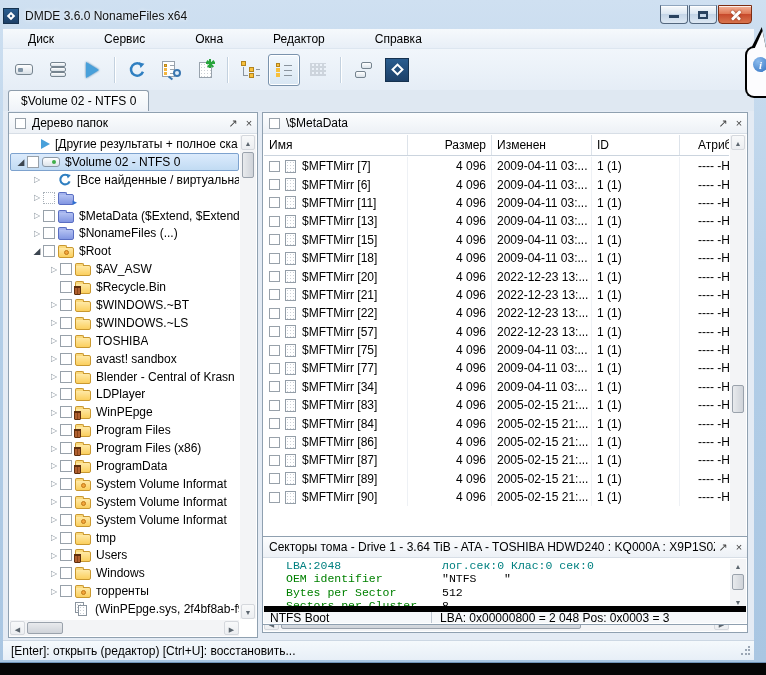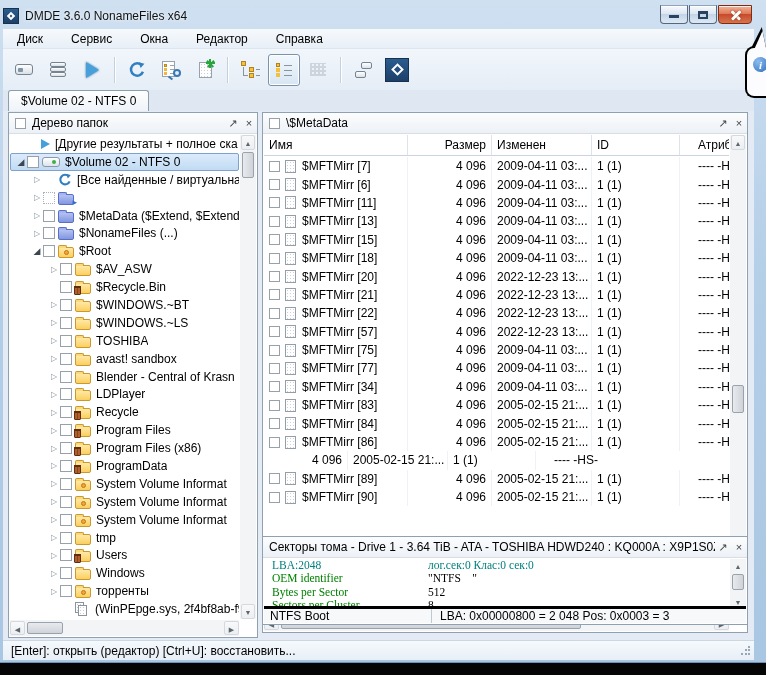--- a/index.html
+++ b/index.html
@@ -17,21 +17,21 @@
         box-shadow:inset 0 1px 0 rgba(255,255,255,.8);margin-left:1px;position:relative}
   .wbtn.min{width:28px}.wbtn.max{width:28px}
   .wbtn.close{width:34px;background:linear-gradient(#f3b39a,#e07a57 45%,#c6472a 46%,#d8754e);border-color:#7e2d12}
   .g-min{position:absolute;left:8px;bottom:5px;width:10px;height:3px;background:#29425f}
   .g-max{position:absolute;left:8px;top:5px;width:10px;height:8px;border:2px solid #29425f;border-top-width:3px;background:#fff0}
   .g-x1,.g-x2{position:absolute;left:11px;top:8px;width:12px;height:2.5px;background:#fff;border-radius:1px;box-shadow:0 0 2px #7e2d12}
   .g-x1{transform:rotate(45deg)}.g-x2{transform:rotate(-45deg)}
   
   .menubar{position:absolute;left:3px;top:29px;width:751px;height:20px;
            background:linear-gradient(#f6f9fc,#e8eff7);display:flex;align-items:center;border-bottom:1px solid #dde6f0}
-  .mitem{padding:0 14px;line-height:20px;cursor:default}
+  .mitem{padding:0 25px;line-height:20px;cursor:default}
   .toolbar{position:absolute;left:3px;top:49px;width:751px;height:41px;
            background:linear-gradient(#f1f6fb,#e5edf6);display:flex;align-items:center;padding-left:4px}
   .tbtn{width:32px;height:32px;border:1px solid transparent;border-radius:3px;display:flex;
         align-items:center;justify-content:center;margin:0 1px}
   .tbtn.active{border-color:#7a93ad;background:linear-gradient(#f2f8fd,#d8e6f3);box-shadow:inset 0 0 0 1px #fff}
   .tbtn.disabled{opacity:.45}
   .tsep{width:1px;height:26px;background:#c3d1df;box-shadow:1px 0 0 #fff;margin:0 5px}
   
   .ic-vol{width:18px;height:11px;border:1px solid #76848f;border-radius:3px;background:linear-gradient(#fff,#d8e0e7);position:relative;display:inline-block}
   .ic-vol b{position:absolute;left:2px;bottom:2px;width:5px;height:4px;background:#8094a6;border-radius:1px}
@@ -118,27 +118,27 @@
   #file-body{position:absolute;left:1px;top:44px;right:18px;bottom:18px;overflow:hidden}
   .frow{height:18.4px;display:flex;align-items:center;white-space:nowrap}
   .fc{flex:none;overflow:hidden;padding:0 5px;border-right:1px solid #eef1f5;height:100%;display:flex;align-items:center}
   .c-name{width:144px}.c-size{width:84px;justify-content:flex-end}.c-mod{width:100px}.c-id{width:88px}
   .c-attr{flex:1 1 auto;border-right:none;padding-left:18px}
   .ch.c-size{text-align:right;justify-content:flex-end;display:flex}
   .fcb{width:11px;height:11px;border:1px solid #98a1aa;background:#fff;flex:none;margin-right:5px}
   .i-page{width:11px;height:13px;background:#fff;border:1px solid #949ea8;flex:none;margin-right:6px;
           background-image:radial-gradient(#ccd1d7 30%,transparent 32%);background-size:3px 3px}
   
-  #sector-body{position:absolute;left:3px;top:22px;right:18px;height:52px;overflow:hidden;
-               font-family:Liberation Serif, serif;font-size:11.5px}
+  #sector-body{position:absolute;left:17px;top:22px;right:18px;height:52px;overflow:hidden;
+               font-family:Liberation Mono, monospace;font-size:11.5px}
   .sline{height:13.4px;display:flex;white-space:pre}
   .slabel{width:162px;padding-left:6px;flex:none;overflow:hidden}
   .svalue{white-space:pre}
   .c-green{color:#008000}.c-teal{color:#008080}.c-black{color:#000}
-  .sstatus{position:absolute;left:1px;right:1px;bottom:1px;height:17px;background:#f6f8fa;border-top:3px solid #000000;
+  .sstatus{position:absolute;left:1px;right:1px;bottom:1px;height:17px;background:#f6f8fa;border-top:6px solid #000000;
            display:flex;align-items:center}
   .ss-left{width:168px;padding-left:6px;border-right:1px solid #c0c8d2;height:100%;display:flex;align-items:center}
   .ss-right{padding-left:8px}
   
   .statusbar{position:absolute;left:3px;top:640px;width:751px;height:20px;
              background:linear-gradient(#f5f9fc,#e7eff7);border-top:1px solid #ccd7e3;display:flex;align-items:center}
   .statusbar .stext{padding-left:8px}
   .grip{position:absolute;right:4px;bottom:4px;width:10px;height:10px;
         background:radial-gradient(circle at 2px 8px,#9aa6b4 1px,transparent 1.4px),
                    radial-gradient(circle at 6px 8px,#9aa6b4 1px,transparent 1.4px),
@@ -407,21 +407,21 @@
               <span class="tlabel">LDPlayer</span>
             </div>
             <div class="trow" style="padding-left: 38px;">
               <span class="texp">▷</span>
               <span class="tcb"></span>
               <span class="tico">
                 <span class="i-folder">
                   <span class="f-trash"></span>
                 </span>
               </span>
-              <span class="tlabel">Recycle</span>
+              <span class="tlabel">WinPEpge</span>
             </div>
             <div class="trow" style="padding-left: 38px;">
               <span class="texp">▷</span>
               <span class="tcb"></span>
               <span class="tico">
                 <span class="i-folder">
                   <span class="f-trash"></span>
                 </span>
               </span>
               <span class="tlabel">Program Files</span>
@@ -723,20 +723,25 @@
                 <span class="fcb"></span>
                 <span class="i-page"></span>
                 <span>$MFTMirr [86]</span>
               </div>
               <div class="fc c-size">4 096</div>
               <div class="fc c-mod">2005-02-15 21:...</div>
               <div class="fc c-id">1 (1)</div>
               <div class="fc c-attr">---- -HS-</div>
             </div>
             <div class="frow">
+              <div class="fc c-name">
+                <span class="fcb"></span>
+                <span class="i-page"></span>
+                <span>$MFTMirr [87]</span>
+              </div>
               <div class="fc c-size">4 096</div>
               <div class="fc c-mod">2005-02-15 21:...</div>
               <div class="fc c-id">1 (1)</div>
               <div class="fc c-attr">---- -HS-</div>
             </div>
             <div class="frow">
               <div class="fc c-name">
                 <span class="fcb"></span>
                 <span class="i-page"></span>
                 <span>$MFTMirr [89]</span>

